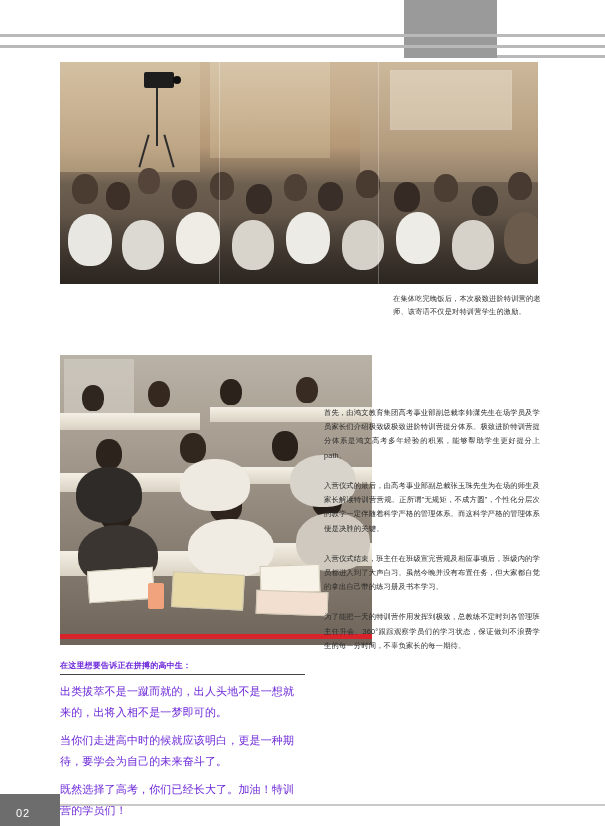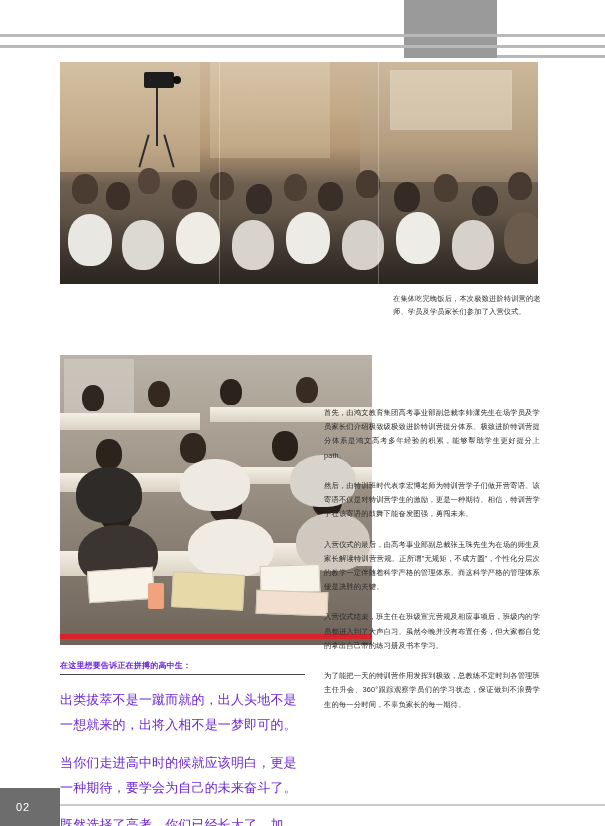--- a/index.html
+++ b/index.html
@@ -221,33 +221,33 @@
   }
   .left-bottom .heading {
     font-size: 8px;
     font-weight: bold;
     border-bottom: 1px solid #444;
     padding-bottom: 3px;
     margin-bottom: 6px;
     letter-spacing: .2px;
   }
   .left-bottom p {
-    margin: 12px 0 6px 0;
-    font-size: 13px;
+    margin: 0 0 6px 0;
+    font-size: 11px;
     line-height: 1.95;
     letter-spacing: .15px;
   }
 
   
   .footer-bar {
     position: absolute;
     left: 0;
     bottom: 0;
     width: 60px;
-    height: 38px;
+    height: 32px;
     background: #6d6d6d;
   }
   .footer-bar .num {
     position: absolute;
     left: 16px;
     top: 13px;
     color: #ffffff;
     font-size: 11px;
     letter-spacing: 1px;
   }
@@ -303,21 +303,21 @@
     <div class="crowd-dot" style="left:226px; top:150px; width:44px; height:52px; background:#ecebe5;"></div>
     <div class="crowd-dot" style="left:282px; top:158px; width:42px; height:50px; background:#d5d1c8;"></div>
     <div class="crowd-dot" style="left:336px; top:150px; width:44px; height:52px; background:#eeece6;"></div>
     <div class="crowd-dot" style="left:392px; top:158px; width:42px; height:50px; background:#d6d2ca;"></div>
     <div class="crowd-dot" style="left:444px; top:150px; width:40px; height:52px; background:#6a5b4c;"></div>
 
     <div class="vseam1"></div>
     <div class="vseam2"></div>
   </div>
 
-  <div class="caption-top">在集体吃完晚饭后，本次极致进阶特训营的老师、学员及学员家长们参加了入营仪式。</div>
+  <div class="caption-top">在集体吃完晚饭后，本次极致进阶特训营的老师、该寄语不仅是对特训营学生的激励。</div>
 
   <div class="photo-left">
     <div class="bg"></div>
     <div class="win"></div>
 
     <div class="desk" style="left:-10px; top:58px;  width:150px; height:16px;"></div>
     <div class="desk" style="left:150px; top:52px;  width:170px; height:14px;"></div>
     <div class="desk" style="left:-10px; top:118px; width:180px; height:18px;"></div>
     <div class="desk" style="left:180px; top:112px; width:150px; height:16px;"></div>
     <div class="desk" style="left:-10px; top:196px; width:210px; height:24px;"></div>
@@ -345,21 +345,20 @@
     <div class="book" style="left:112px; top:218px; width:70px; height:34px; transform:rotate(3deg); background:#e8d9a8;"></div>
     <div class="book" style="left:200px; top:210px; width:58px; height:26px; transform:rotate(-2deg);"></div>
     <div class="book" style="left:196px; top:236px; width:70px; height:22px; background:#f2dfcf; transform:rotate(2deg);"></div>
     <div class="crowd-dot" style="left:88px; top:228px; width:16px; height:26px; background:#f0a37c; border-radius:2px;"></div>
 
     <div class="redline"></div>
   </div>
 
   <div class="right-col">
     <p>首先，由鸿文教育集团高考事业部副总裁李帅潇先生在场学员及学员家长们介绍极致级极致进阶特训营提分体系。极致进阶特训营提分体系是鸿文高考多年经验的积累，能够帮助学生更好提分上path。</p>
-    <p>然后，由特训班时代表李宏博老师为特训营学子们做开营寄语。该寄语不仅是对特训营学生的激励，更是一种期待。相信，特训营学子在该寄语的鼓舞下能奋发图强，勇闯未来。</p>
     <p>入营仪式的最后，由高考事业部副总裁张玉珠先生为在场的师生及家长解读特训营营规。正所谓"无规矩，不成方圆"，个性化分层次的教学一定伴随着科学严格的管理体系。而这科学严格的管理体系便是决胜的关键。</p>
     <p>入营仪式结束，班主任在班级宣完营规及相应事项后，班级内的学员都进入到了大声自习。虽然今晚并没有布置任务，但大家都自觉的拿出自己带的练习册及书本学习。</p>
     <p>为了能把一天的特训营作用发挥到极致，总教练不定时到各管理班主任升会、360°跟踪观察学员们的学习状态，保证做到不浪费学生的每一分时间，不辜负家长的每一期待。</p>
   </div>
 
   <div class="left-bottom">
     <div class="heading">在这里想要告诉正在拼搏的高中生：</div>
     <p>出类拔萃不是一蹴而就的，出人头地不是一想就来的，出将入相不是一梦即可的。</p>
     <p>当你们走进高中时的候就应该明白，更是一种期待，要学会为自己的未来奋斗了。</p>
     <p>既然选择了高考，你们已经长大了。加油！特训营的学员们！</p>

